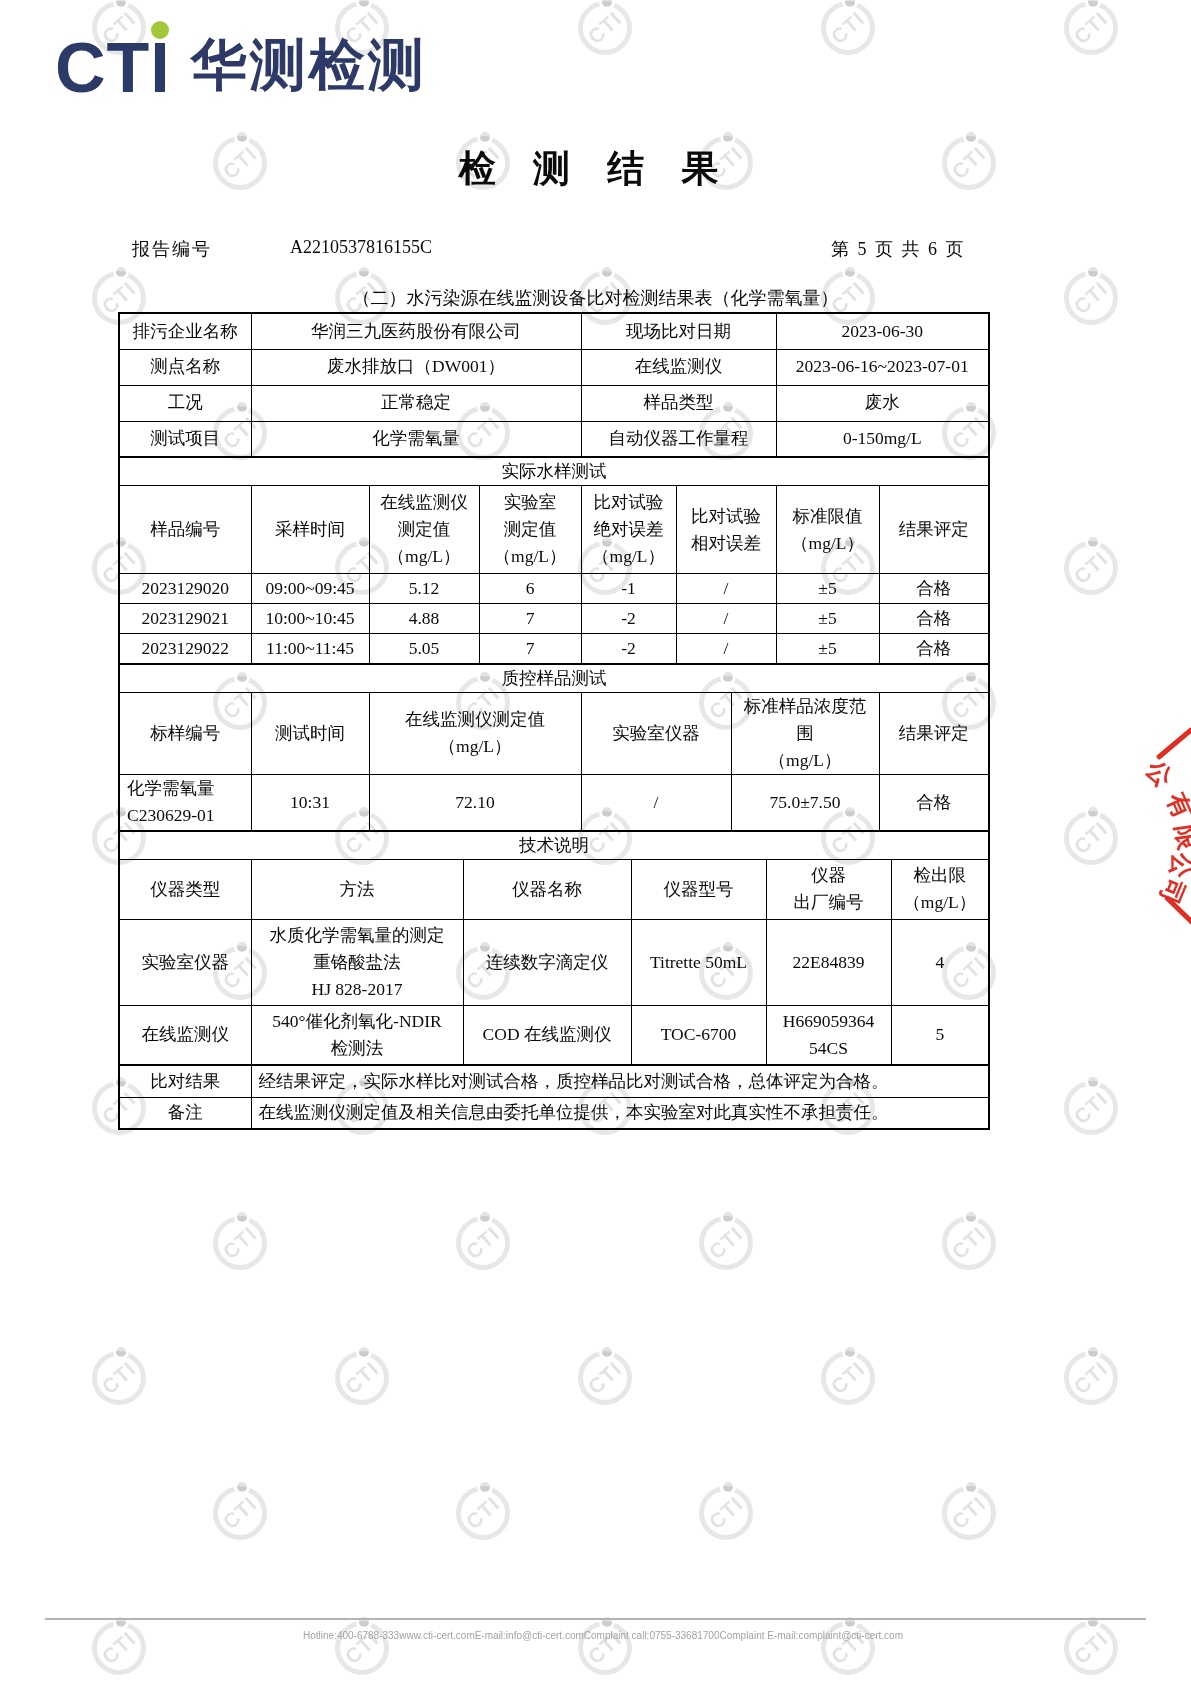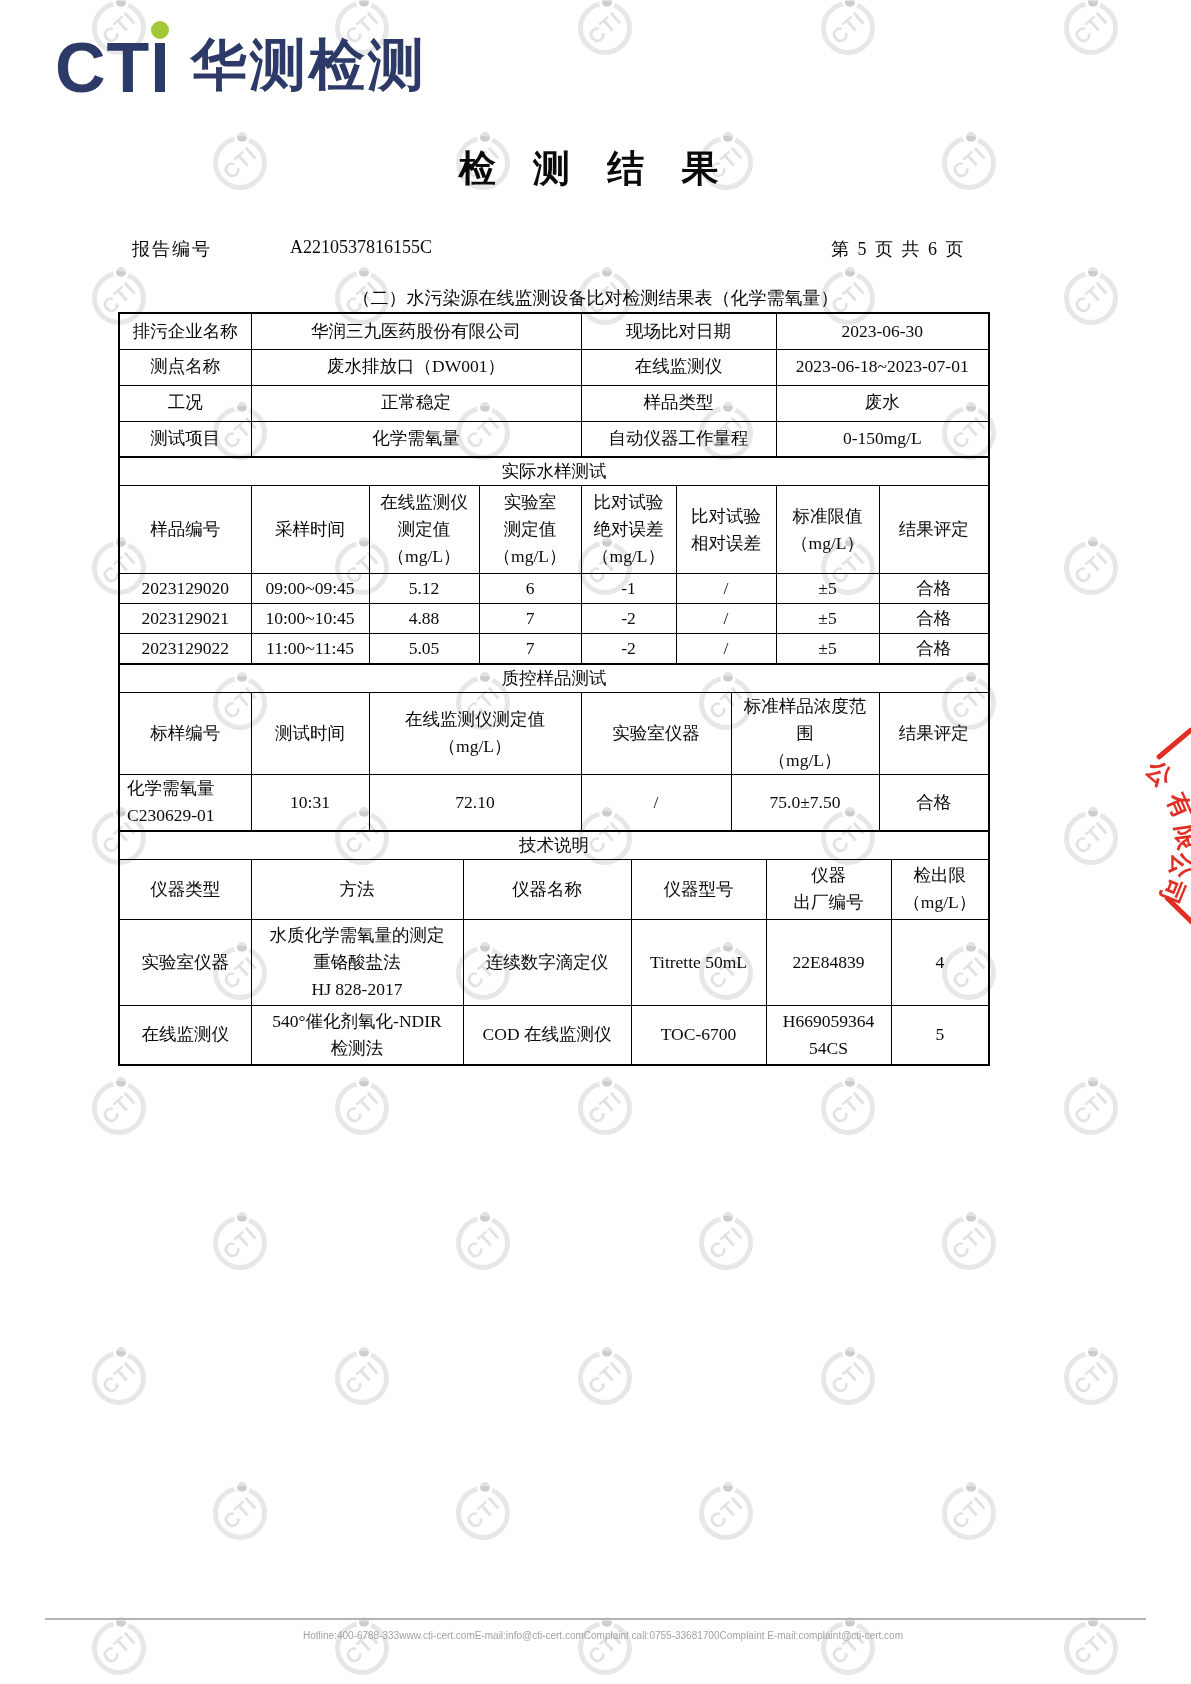--- a/index.html
+++ b/index.html
@@ -400,21 +400,21 @@
         <tr class="h36">
       <td>排污企业名称</td>
       <td>华润三九医药股份有限公司</td>
       <td>现场比对日期</td>
       <td>2023-06-30</td>
     </tr>
     <tr class="h36">
       <td>测点名称</td>
       <td>废水排放口（DW001）</td>
       <td>在线监测仪</td>
-      <td>2023-06-18~2023-07-01</td>
+      <td>2023-06-16~2023-07-01</td>
     </tr>
     <tr class="h36">
       <td>工况</td>
       <td>正常稳定</td>
       <td>样品类型</td>
       <td>废水</td>
     </tr>
     <tr class="h36">
       <td>测试项目</td>
       <td>化学需氧量</td>
@@ -564,20 +564,36 @@
 检测法</td>
       <td>COD 在线监测仪</td>
       <td>TOC-6700</td>
       <td>H669059364
 54CS</td>
       <td>5</td>
     </tr>
   </tbody>
     </table>
 
+  <table>
+    <colgroup>
+        <col style="width:132px">
+        <col style="width:738px">
+      </colgroup>
+    <tbody>
+        <tr class="h32">
+      <td>比对结果</td>
+      <td class="ta-l">经结果评定，实际水样比对测试合格，质控样品比对测试合格，总体评定为合格。</td>
+    </tr>
+    <tr class="h32">
+      <td>备注</td>
+      <td class="ta-l">在线监测仪测定值及相关信息由委托单位提供，本实验室对此真实性不承担责任。</td>
+    </tr>
+  </tbody>
+    </table>
 </div>
 
 <div class="seal">
   <span class="stroke seal-s1"></span>
   <span class="seal-c0">公</span>
   <span class="seal-c1">有</span>
   <span class="seal-c2">限</span>
   <span class="seal-c3">公</span>
   <span class="seal-c4">司</span>
   <span class="stroke seal-s2"></span>

